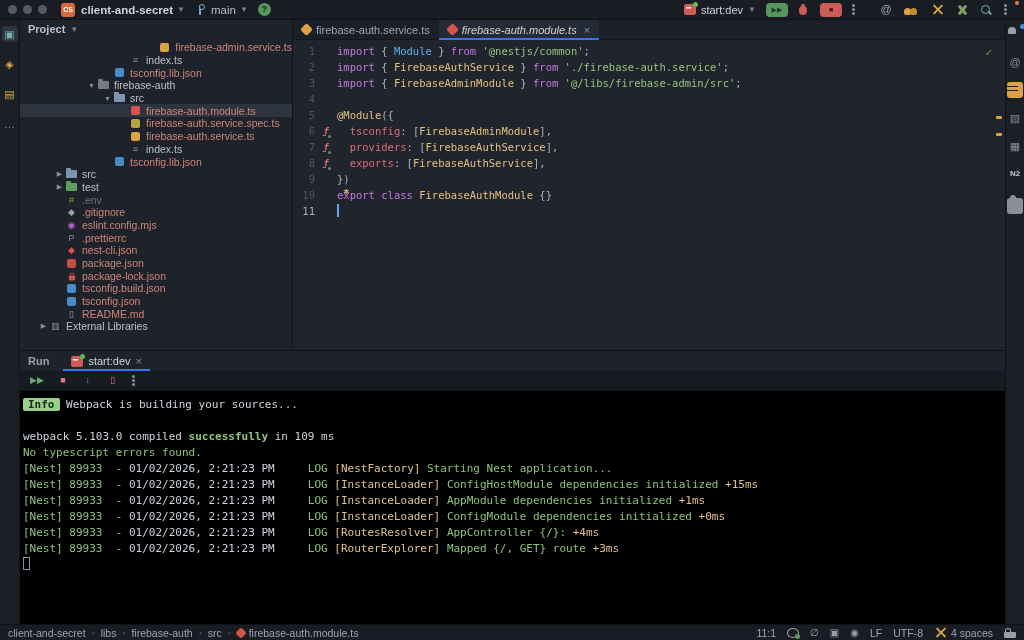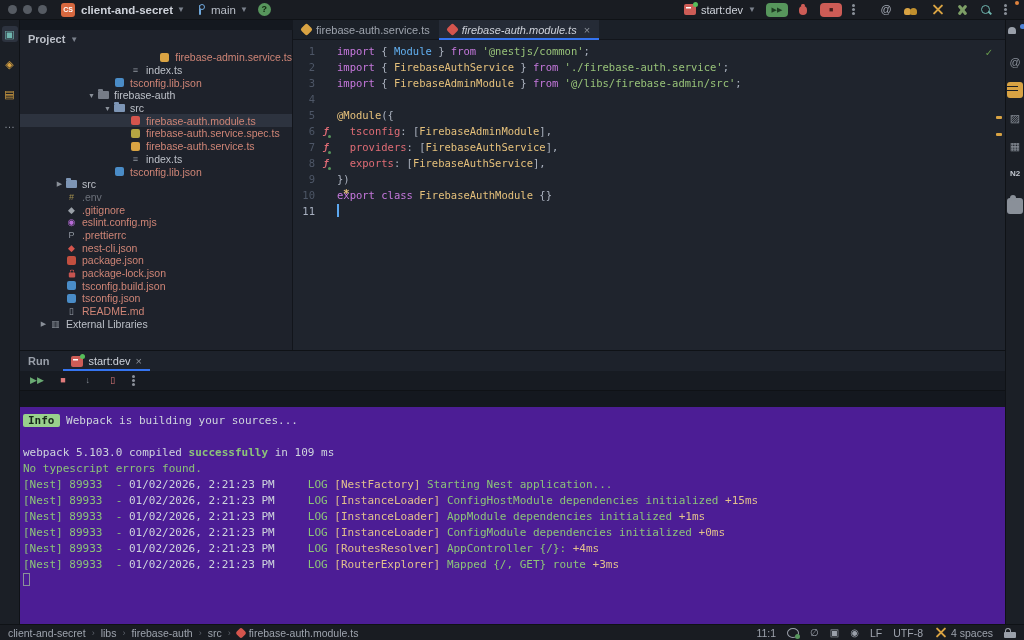--- a/index.html
+++ b/index.html
@@ -110,21 +110,21 @@
   .stripe-right { width:19px; border-left:1px solid #0f1216; gap:12px; }
   .stripe .gi { width:16px; height:16px; border-radius:3px; font-size:11px; cursor:default; }
   .stripe .active { background:#2d333f; }
   .stripe .txt { font-size:8px; font-weight:bold; }
 
   .center { flex:1; display:flex; flex-direction:column; min-width:0; }
   .top-row { height:330px; display:flex; min-height:0; }
 
   
   .project-panel { width:273px; background:#1e222b; border-right:1px solid #12151b;
-                   display:flex; flex-direction:column;margin-top:10px; }
+                   display:flex; flex-direction:column; }
   .pp-header { height:18px; display:flex; align-items:center; padding-left:8px;
                color:#bcc0c8; font-weight:bold; font-size:11px; }
   .pp-header .chev { margin:0 0 0 5px; }
   .tree { flex:1; overflow:hidden; padding-top:3px; }
   .trow { height:12.7px; display:flex; align-items:center; white-space:nowrap; cursor:default; }
   .trow.sel { background:#2d333f; }
   .t-chev { width:11px; text-align:center; color:#8a9099; font-size:7px; flex:0 0 11px; }
   .t-icon { width:13px; display:flex; justify-content:center; flex:0 0 13px; margin-right:4px;
             font-size:9px; align-items:center; }
   .t-label { font-size:10.5px; }
@@ -160,22 +160,22 @@
   .run-panel { flex:1; display:flex; flex-direction:column; border-top:1px solid #0f1216; min-height:0; }
   .run-header { height:20px; background:#1d222b; display:flex; align-items:center;
                 padding-left:8px; gap:14px; flex:0 0 20px; }
   .run-title { color:#9aa0aa; font-weight:bold; font-size:11px; }
   .run-tab { position:relative; height:20px; display:flex; align-items:center; gap:5px;
              padding:0 8px; color:#ced2da; font-size:11px; }
   .run-tab::after { content:''; position:absolute; left:0; right:0; bottom:0; height:2px; background:#3574f0; }
   .run-toolbar { height:20px; background:#171b22; display:flex; align-items:center; gap:13px;
                  padding-left:10px; flex:0 0 20px; border-bottom:1px solid #0f1216; }
   .run-toolbar .gi { font-size:9px; }
-  .console { flex:1; background:#4c1d95; font-family:"DejaVu Sans Mono", monospace;
-             font-size:11px; line-height:16px; padding:6px 0 0 3px; overflow:hidden;margin-top:16px; }
+  .console { flex:1; background:#000000; font-family:"DejaVu Sans Mono", monospace;
+             font-size:11px; line-height:16px; padding:6px 0 0 3px; overflow:hidden; }
   .con-line { height:16px; white-space:pre; }
   .ck-g { color:#8cc379; } .ck-gb { color:#8cc379; font-weight:bold; }
   .ck-y { color:#e2c08d; } .ck-c { color:#56b6c2; } .ck-w { color:#ced4dd; }
   .ck-badge { background:#99d08c; color:#17271a; padding:0 5px; border-radius:2px; font-weight:bold; }
   .console-cursor { display:inline-block; width:7px; height:13px; border:1px solid #8a9199;
                     vertical-align:-2px; }
 
   
   .statusbar { height:16px; background:#191c22; border-top:1px solid #0f1216; display:flex;
                align-items:center; padding:0 8px; font-size:10.5px; color:#9da3ad; flex:0 0 16px; }
@@ -311,20 +311,27 @@
                   <span style="width: 9px; height: 9px; border-radius: 2px; background: rgb(74, 140, 199);"></span>
                 </span>
                 <span class="t-label c-vcs">tsconfig.lib.json</span>
               </div>
               <div class="trow" style="padding-left: 34px;">
                 <span class="t-chev">▶</span>
                 <span class="t-icon">
                   <span class="i-folder f-src"></span>
                 </span>
                 <span class="t-label c-n">src</span>
+              </div>
+              <div class="trow" style="padding-left: 34px;">
+                <span class="t-chev">▶</span>
+                <span class="t-icon">
+                  <span class="i-folder f-test"></span>
+                </span>
+                <span class="t-label c-n">test</span>
               </div>
               <div class="trow" style="padding-left: 34px;">
                 <span class="t-chev"></span>
                 <span class="t-icon" style="color: rgb(160, 141, 77);">#</span>
                 <span class="t-label c-dim">.env</span>
               </div>
               <div class="trow" style="padding-left: 34px;">
                 <span class="t-chev"></span>
                 <span class="t-icon" style="color: rgb(154, 160, 168);">◆</span>
                 <span class="t-label c-vcs">.gitignore</span>

